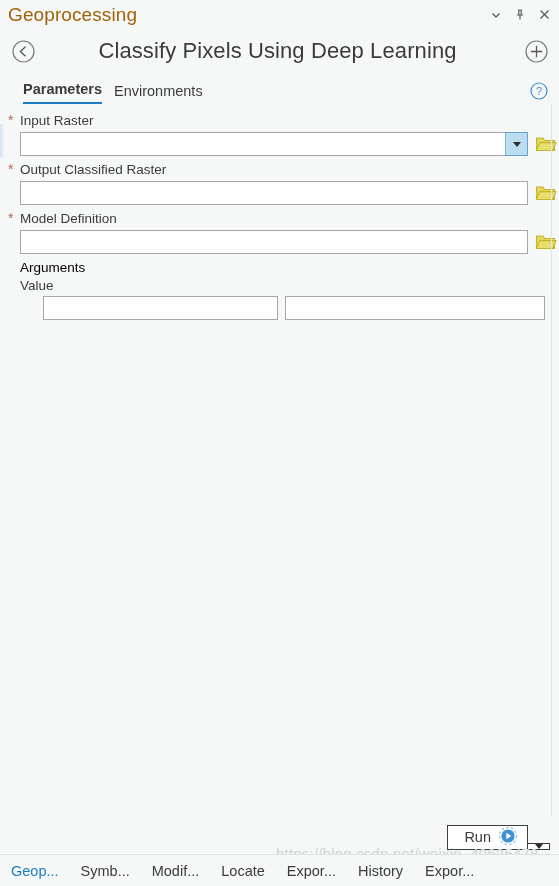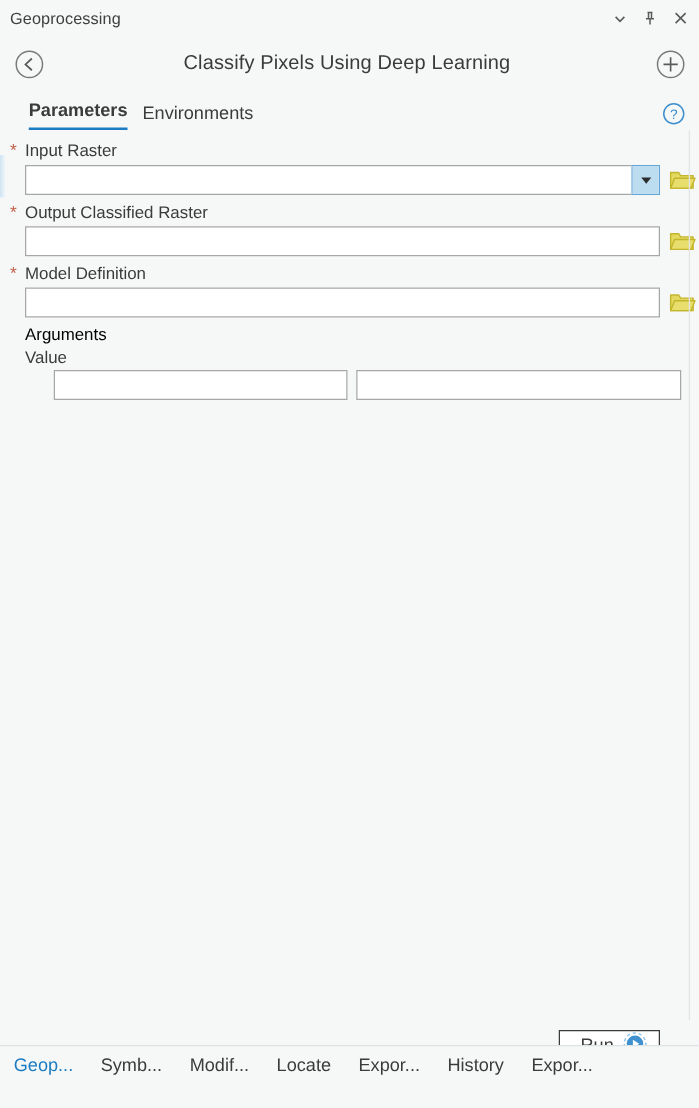--- a/index.html
+++ b/index.html
@@ -21,22 +21,22 @@
   .titlebar {
     height: 29px;
     background: #f6f8f8;
     display: flex;
     align-items: center;
     position: relative;
     padding: 0 0 0 8px;
     box-sizing: border-box;
   }
   .titlebar-title {
-    color: #404040;
-    font-size: 13px;
+    color: #a16207;
+    font-size: 19px;
     line-height: 1;
     letter-spacing: 0.1px;
     white-space: nowrap;
   }
   .titlebar-controls {
     position: absolute;
     right: 4px;
     top: 0;
     height: 29px;
     display: flex;
@@ -67,21 +67,21 @@
     height: 26px;
     flex: 0 0 26px;
     display: flex;
     align-items: center;
     justify-content: center;
     color: #6e6e6e;
   }
   .toolheader-title {
     flex: 1;
     text-align: center;
-    font-size: 16px;
+    font-size: 22px;
     color: #3b3b3b;
     white-space: nowrap;
     letter-spacing: 0.1px;
     padding-right: 4px;
   }
 
   
   .tabstrip {
     height: 31px;
     display: flex;
@@ -284,21 +284,21 @@
     justify-content: center;
   }
   .run-split .caret-down {
     border-top-color: #2c2c2c;
   }
 
   
   .bottom-tabs {
     position: absolute;
     left: 0;
-    bottom: 18px;
+    bottom: 0;
     right: 0;
     height: 31px;
     background: #f6f8f8;
     display: flex;
     align-items: center;
     border-top: 1px solid #dfe2e2;
   }
   .btab {
     font-size: 14.5px;
     color: #3b3b3b;

